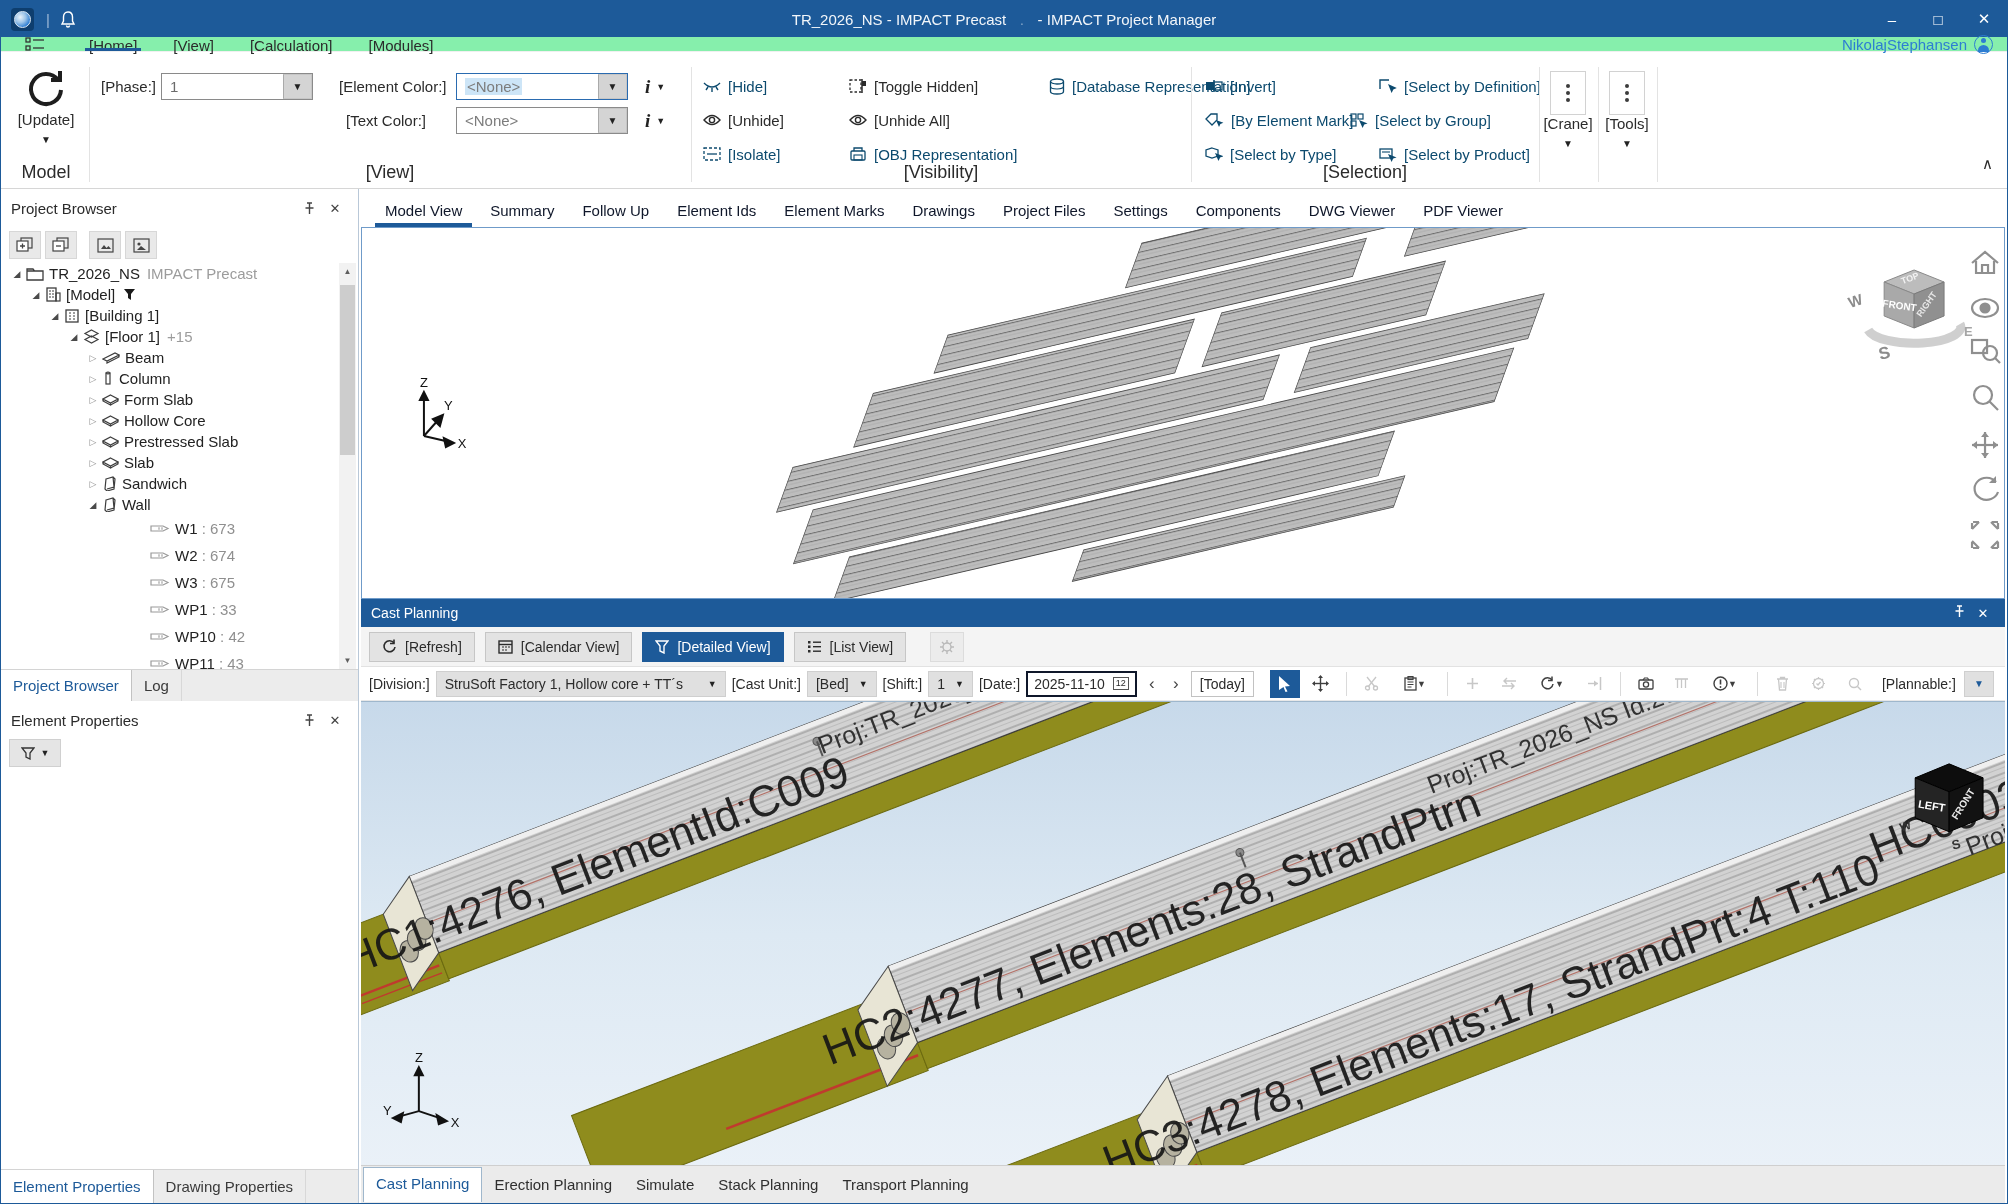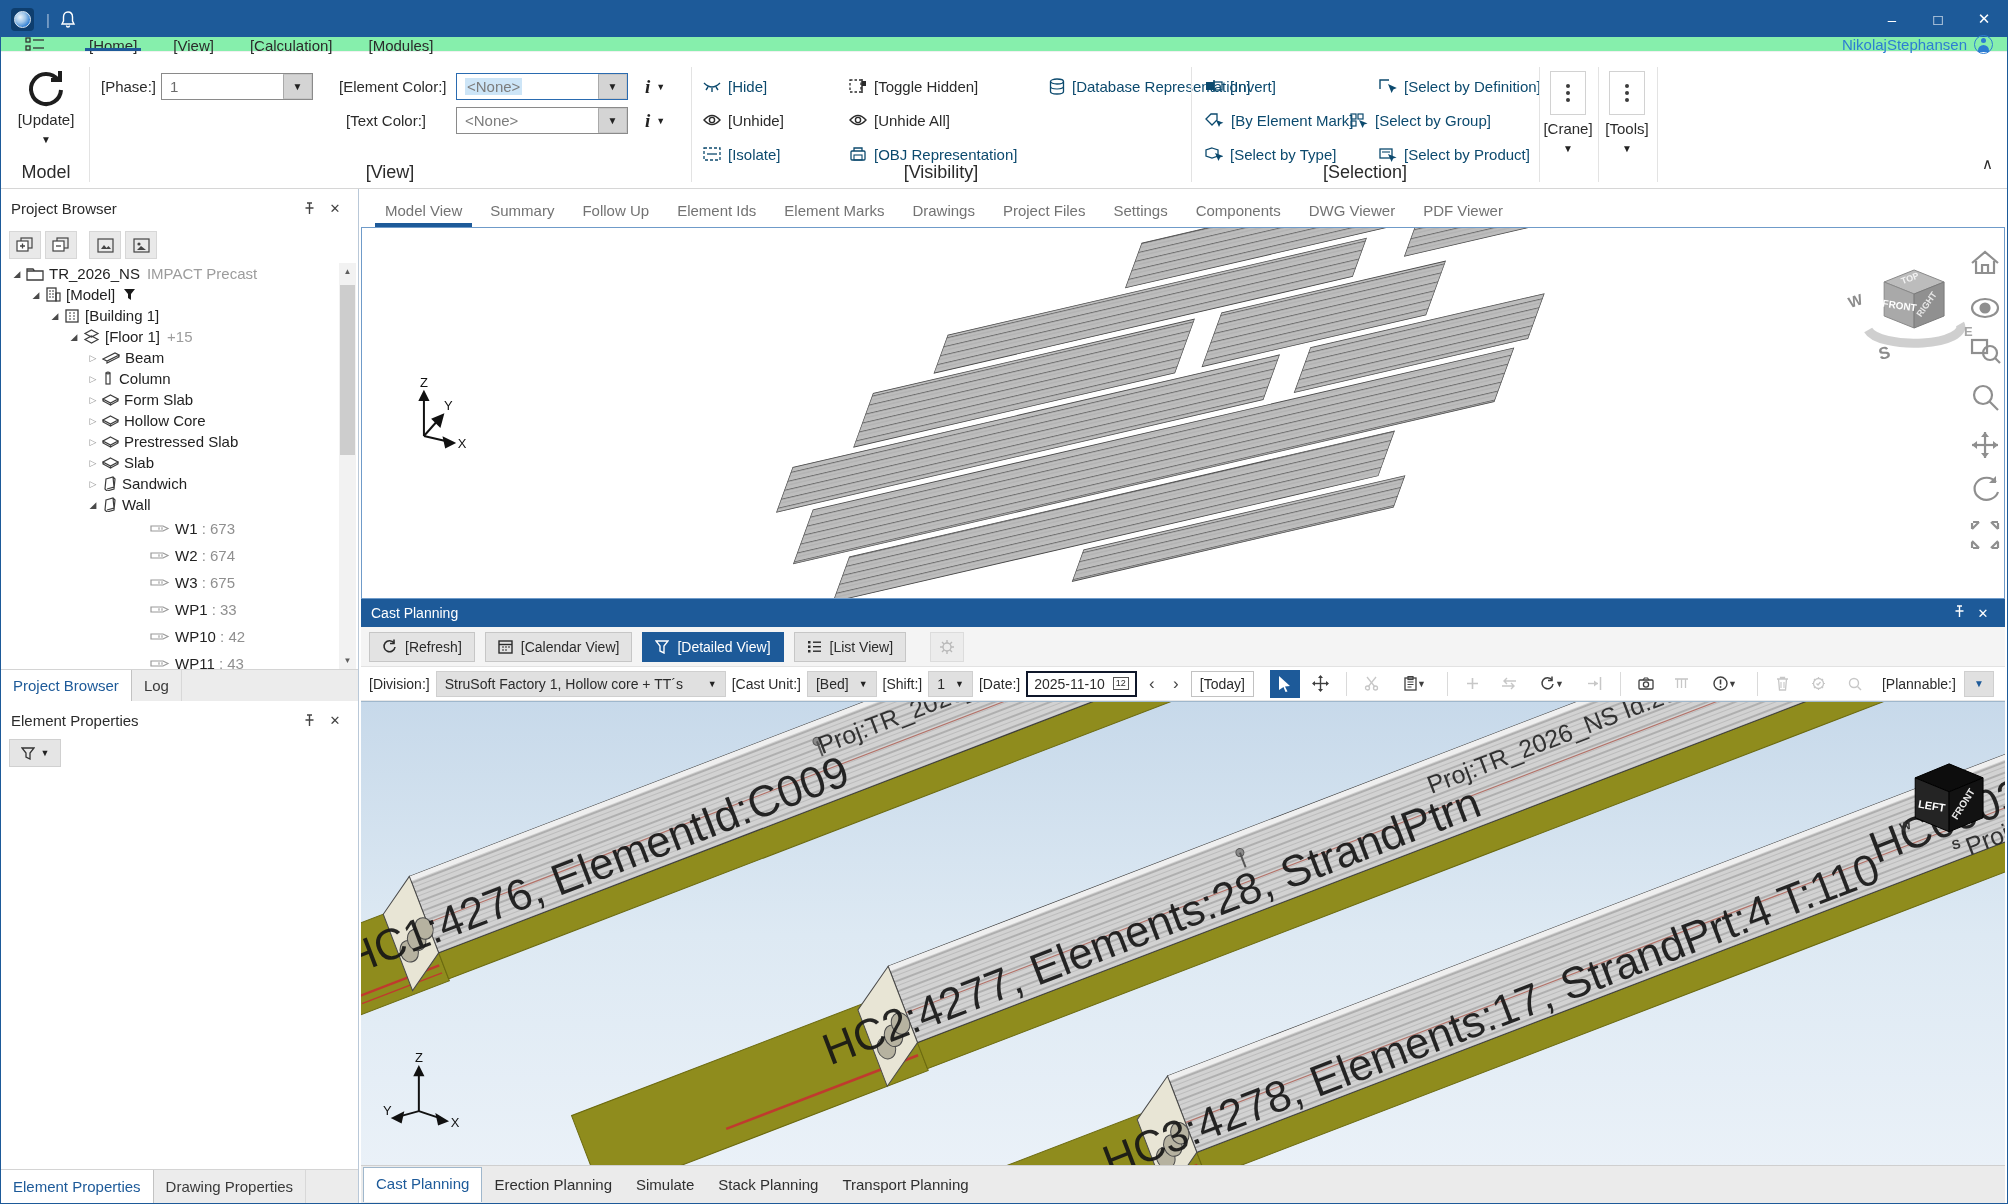--- a/index.html
+++ b/index.html
@@ -43,21 +43,21 @@
   .combo .cbtn{width:29px;height:100%;background:#d4d4d4;border-left:1px solid #aaa;display:flex;align-items:center;justify-content:center;font-size:10px;color:#222}
   .combo.focus{border:1px solid #2a6bb0}
   .combo .cval .sel{background:#cde5f7;padding:1px 2px}
   .ibtn{position:absolute;width:40px;height:27px;display:flex;align-items:center;justify-content:center;gap:6px}
   .ibtn .ig{font-family:"Liberation Serif",serif;font-style:italic;font-weight:bold;font-size:19px;color:#222}
   .ibtn .iarr{font-size:9px;color:#222}
   .bigbtn{position:absolute;display:flex;flex-direction:column;align-items:center;width:58px}
   .bigbtn .box{width:36px;height:44px;border:1px solid #d2d2d2;background:#fff;display:flex;align-items:center;justify-content:center}
   .dots{display:flex;flex-direction:column;gap:3px}
   .dots i{width:4px;height:4px;border-radius:50%;background:#3c3c3c;display:block}
-  .bigbtn .blab{font-size:15px;color:#2b2b2b;margin-top:5px}
+  .bigbtn .blab{font-size:15px;color:#2b2b2b;}
   .bigbtn .barr{font-size:10px;color:#222;margin-top:6px}
   .update-wrap{position:absolute;left:4px;top:4px;width:82px;display:flex;flex-direction:column;align-items:center}
   .update-wrap .ulab{font-size:15px;color:#2b2b2b;margin-top:2px}
   .update-wrap .uarr{font-size:10px;color:#222;margin-top:6px}
   .rib-chevron{position:absolute;right:14px;top:92px;font-size:15px;color:#2b2b2b}
 
   
   .leftcol{position:absolute;left:0;top:188px;width:358px;bottom:0;background:#fff;border-right:1px solid #b9c8d8}
   .phead{position:absolute;left:0;width:100%;height:38px;display:flex;align-items:center;padding:0 10px;font-size:15px;color:#2b2b2b;background:#fff}
   .phead .sp{flex:1}
@@ -79,21 +79,21 @@
   .vscroll .thumb{position:absolute;left:1px;width:15px;background:#cdcdcd}
   .ptabs{position:absolute;left:0;width:100%;height:32px;background:#ececec;border-top:1px solid #d4d4d4;display:flex;align-items:stretch}
   .ptab{padding:0 12px;display:flex;align-items:center;font-size:15px;color:#3a3a3a;border-right:1px solid #d8d8d8}
   .ptab.active{background:#fff;color:#1d5a99;border-right:1px solid #c2c2c2}
   .epfilter{position:absolute;left:8px;top:550px;width:52px;height:28px;background:#e5e5e5;border:1px solid #d0d0d0;display:flex;align-items:center;justify-content:center;gap:6px}
   .epfilter .fa{font-size:9px;color:#222}
 
   
   .main{position:absolute;left:358px;top:188px;right:0;bottom:0;background:#fff}
   .main-tabs{position:absolute;left:0;top:0;width:100%;height:38px;display:flex;align-items:flex-end;padding-left:12px;background:#fff}
-  .vtab{padding:8px 14px;font-size:15px;color:#737373;position:relative}
+  .vtab{padding:8px 14px;font-size:15px;color:#0f172a;position:relative}
   .vtab.active::after{content:"";position:absolute;left:4px;right:4px;bottom:0;height:4px;background:#1d5a99}
   .viewport{position:absolute;left:2px;top:38px;right:2px;height:372px;background:#fff;border:1px solid #6f9bc9}
 
   
   .cast{position:absolute;left:2px;right:2px;top:410px;bottom:0}
   .cast-title{position:absolute;left:0;top:0;width:100%;height:28px;background:#1d5a99;color:#fff;display:flex;align-items:center;padding:0 10px;font-size:14px}
   .cast-title .sp{flex:1}
   .cast-title .hic{width:24px;text-align:center;font-size:13px;color:#fff}
   .ctoolbar1{position:absolute;left:0;top:28px;width:100%;height:40px;background:#f4f4f4;display:flex;align-items:center;gap:10px;padding-left:8px;border-bottom:1px solid #e2e2e2}
   .cbtn{height:30px;padding:0 12px;background:#e3e3e3;border:1px solid #c6c6c6;display:flex;align-items:center;gap:8px;font-size:14px;color:#2b2b2b}
@@ -124,20 +124,23 @@
 
   <div class="titlebar">
     <div class="app-logo">
         <div class="orb"></div>
       </div>
     <span class="tb-sep">|</span>
     <svg class="bell" viewBox="0 0 16 18">
       <path d="M8 2c-3 0-4.5 2.2-4.5 5v4L2 14h12l-1.5-3V7C12.5 4.2 11 2 8 2z" fill="none" stroke="#fff" stroke-width="1.4"></path>
       <path d="M6.5 15.5a1.5 1.5 0 0 0 3 0" fill="none" stroke="#fff" stroke-width="1.4"></path>
     </svg>
+    <div class="tb-title">
+      <span>TR_2026_NS - IMPACT Precast</span><span class="dot">.</span><span>- IMPACT Project Manager</span>
+    </div>
     <div class="win-btns">
       <div class="win-btn">–</div>
       <div class="win-btn">□</div>
       <div class="win-btn">✕</div>
     </div>
   </div>
 
   <div class="menubar">
     <svg class="mlist-icon" viewBox="0 0 20 16">
       <rect x="1" y="2" width="4" height="4" fill="none" stroke="#333" stroke-width="1.3"></rect>

